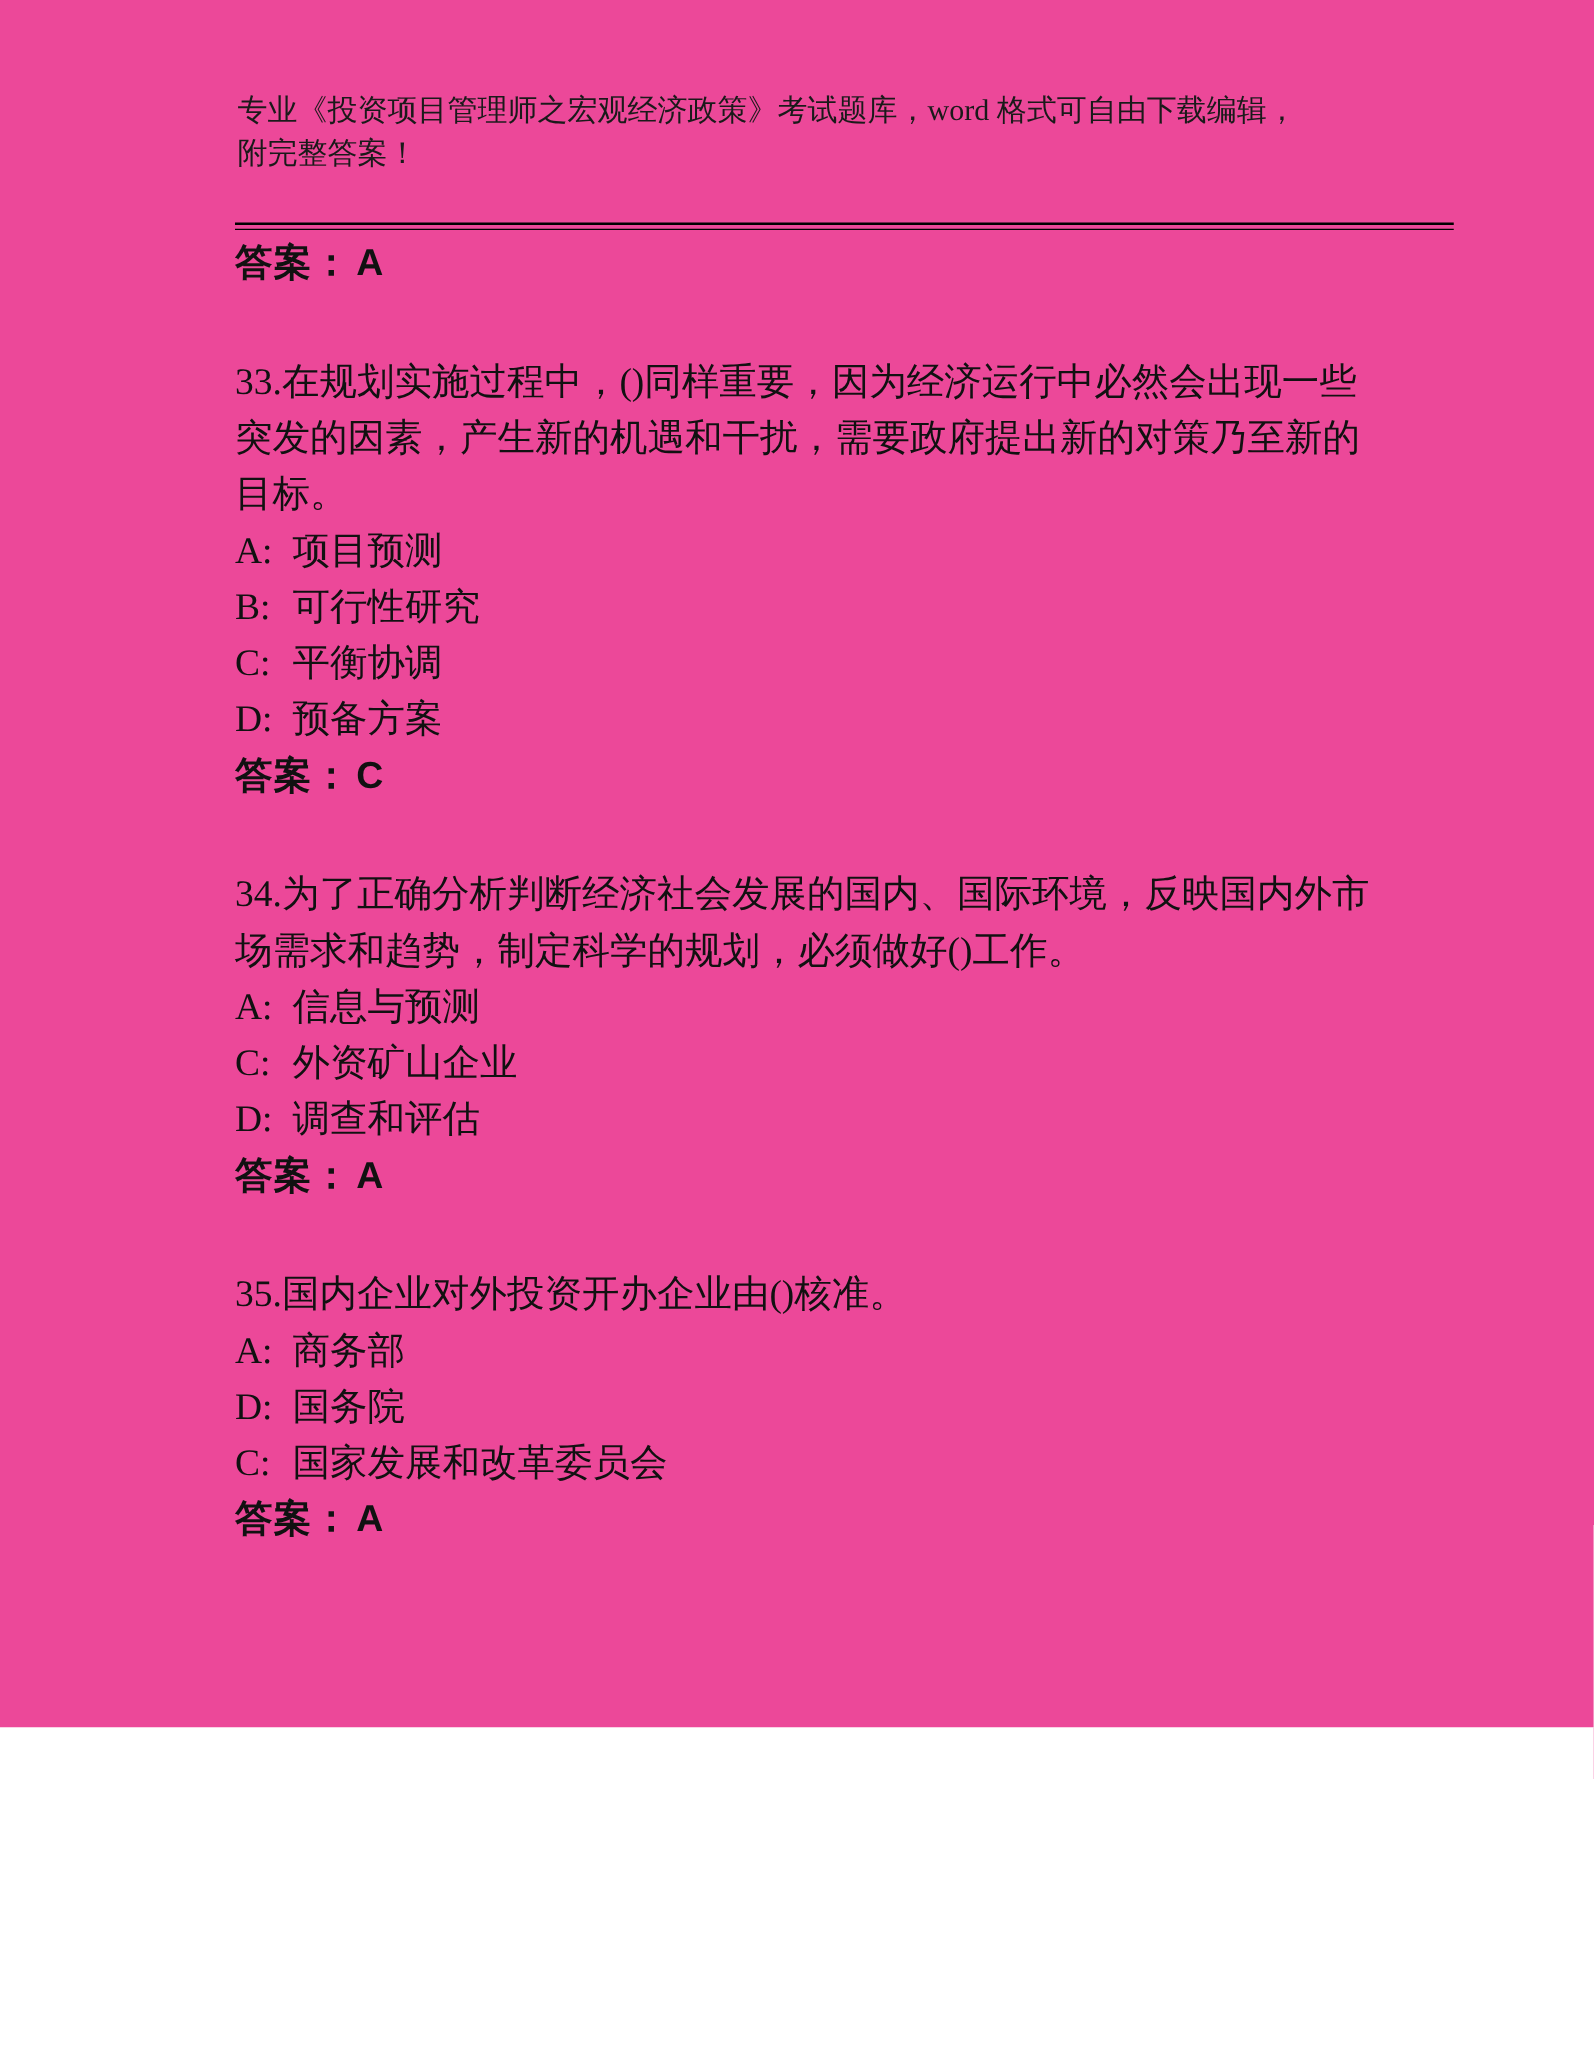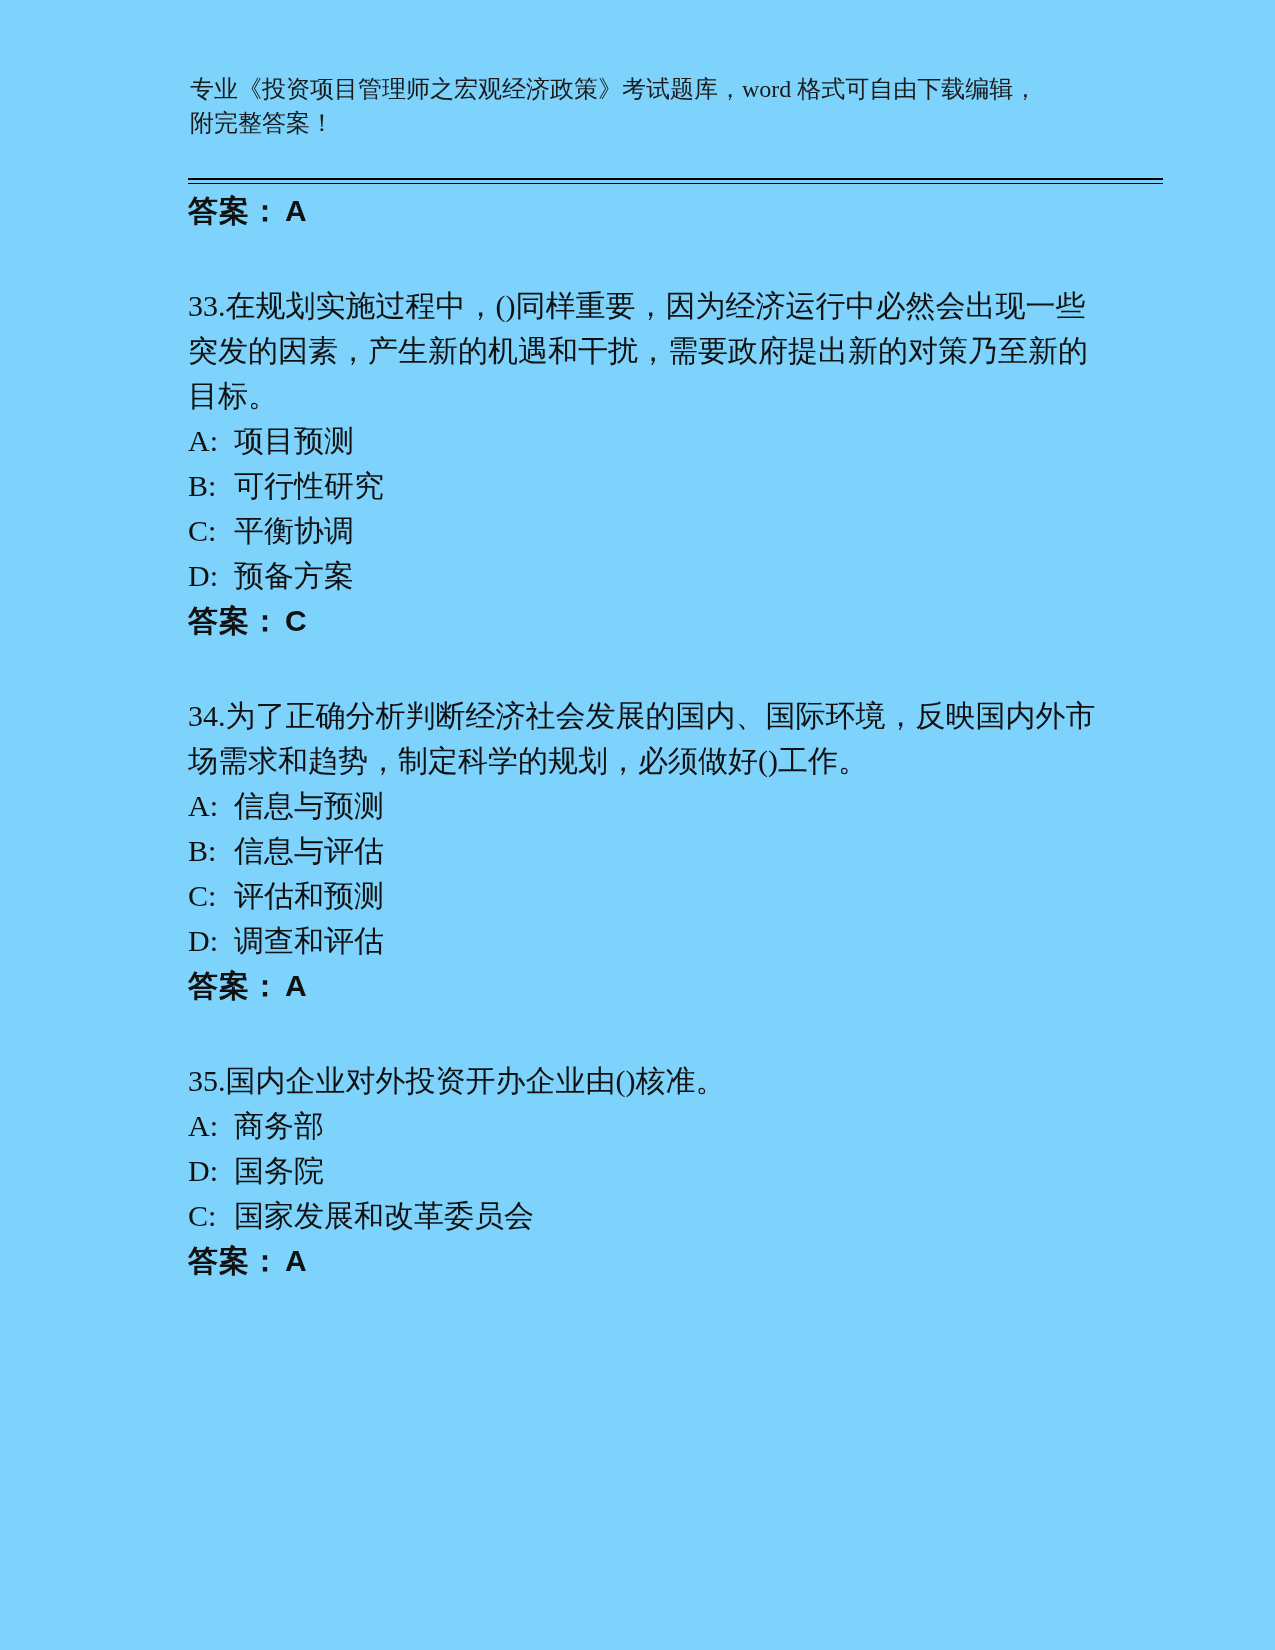--- a/index.html
+++ b/index.html
@@ -1,20 +1,20 @@
 <!DOCTYPE html>
 <html><head>
 <meta charset="utf-8">
 <style>
   html, body { margin: 0; padding: 0; background: #ffffff; }
   .page {
     position: relative;
     width: 1275px;
-    height: 1650px;
-    background: #7dd3fc;
+    height: 1382px;
+    background: #ec4899;
     color: #000000;
     font-family: "Liberation Serif", "DejaVu Serif", serif;
     overflow: hidden;
   }
   .page-header {
     position: absolute;
     left: 190px;
     top: 72px;
     font-size: 24px;
     line-height: 34px;
@@ -93,24 +93,21 @@
 
     <div class="block-gap"></div>
 
     <div>
       <div class="line">34.为了正确分析判断经济社会发展的国内、国际环境，反映国内外市</div>
       <div class="line">场需求和趋势，制定科学的规划，必须做好()工作。</div>
       <div class="line">
         <span class="opt-label">A:</span><span>信息与预测</span>
       </div>
       <div class="line">
-        <span class="opt-label">B:</span><span>信息与评估</span>
-      </div>
-      <div class="line">
-        <span class="opt-label">C:</span><span>评估和预测</span>
+        <span class="opt-label">C:</span><span>外资矿山企业</span>
       </div>
       <div class="line">
         <span class="opt-label">D:</span><span>调查和评估</span>
       </div>
       <div class="line answer-line">
         <span>答案：</span><span class="answer-value">A</span>
       </div>
     </div>
 
     <div class="block-gap"></div>

